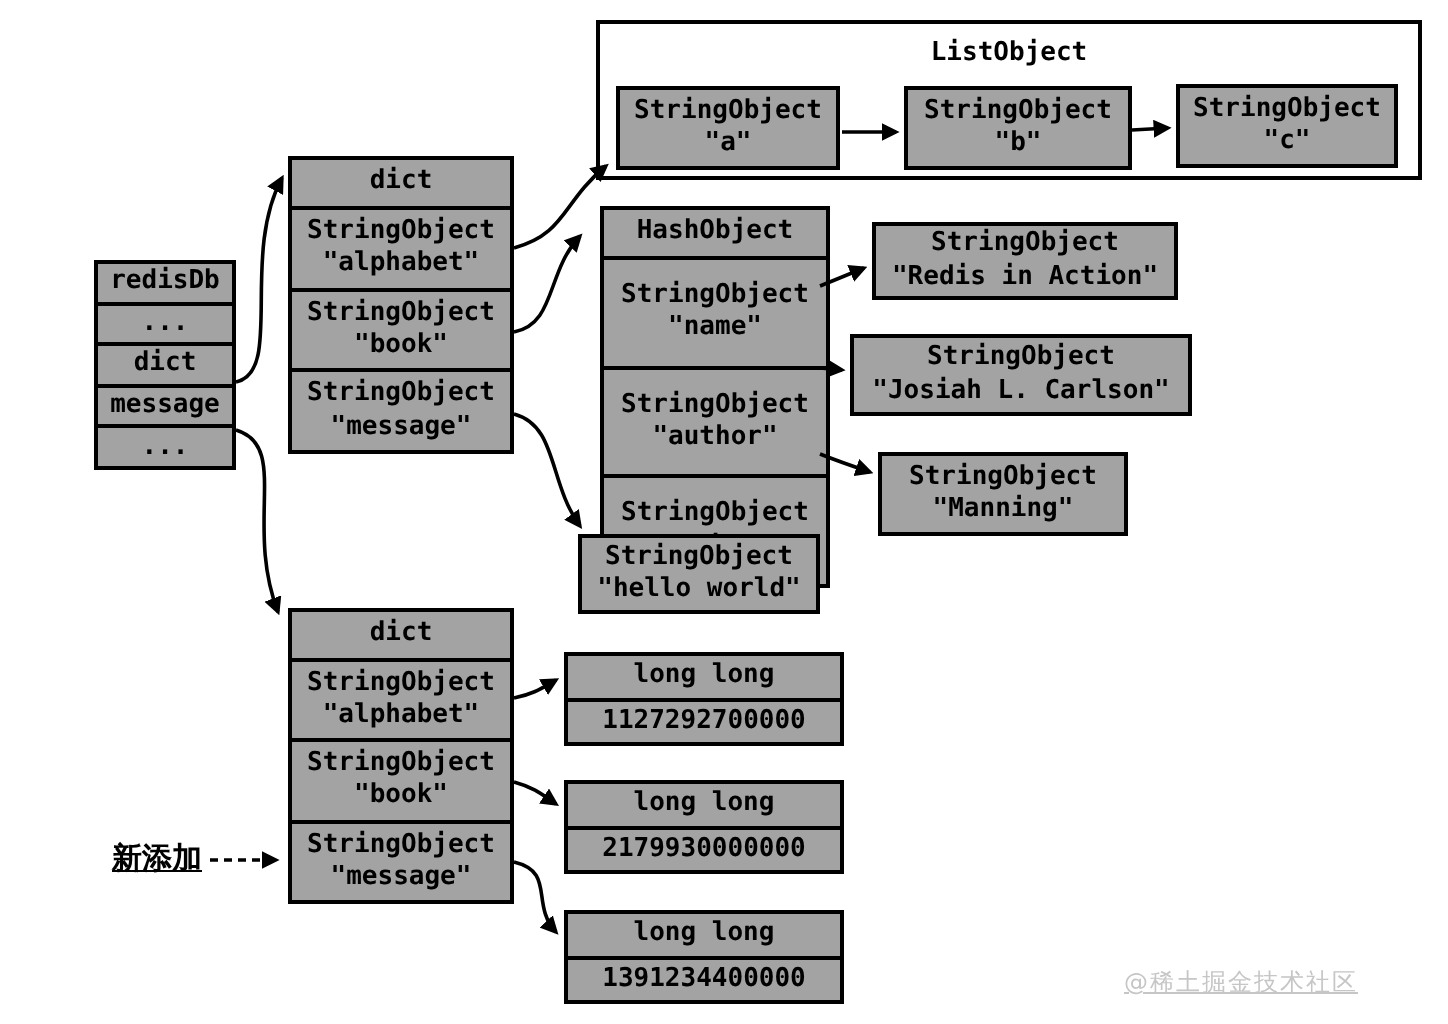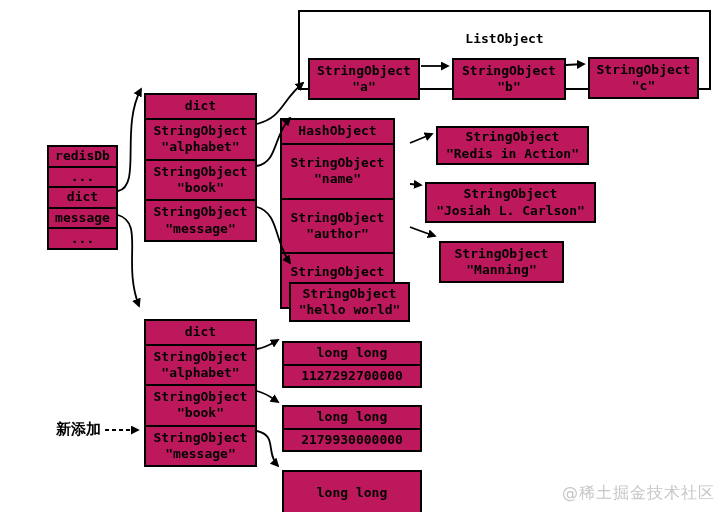--- a/index.html
+++ b/index.html
@@ -2,41 +2,41 @@
 <html><head>
 <meta charset="utf-8">
 <style>
   html,body{margin:0;padding:0;background:#ffffff;}
   .canvas{
     position:relative;width:724px;height:512px;background:#ffffff;overflow:hidden;
     font-family:"DejaVu Sans Mono","Liberation Mono",monospace;
     font-weight:bold;font-size:13px;color:#000;
   }
   .box{
-    position:absolute;border:2px solid #000;background:#be185d;
-    box-sizing:border-box;display:flex;flex-direction:column;margin-top:15px;
+    position:absolute;border:2px solid #000;background:#a3a3a3;
+    box-sizing:border-box;display:flex;flex-direction:column;
   }
   .cell{
     flex:1 1 auto;display:flex;flex-direction:column;justify-content:center;
     align-items:center;text-align:center;line-height:1.25;border-top:2px solid #000;
     overflow:hidden;white-space:nowrap;
   }
   .cell:first-child{border-top:none;}
   .hdr{flex:0 0 23px;}
   .group{position:absolute;border:2px solid #000;background:#fff;box-sizing:border-box;}
-  .group-title{text-align:center;padding-top:19px;}
+  .group-title{text-align:center;padding-top:7px;}
   .arrows{position:absolute;left:0;top:0;width:724px;height:512px;pointer-events:none;z-index:5;}
-  .plain{position:absolute;white-space:nowrap;}
+  .plain{position:absolute;white-space:nowrap;text-decoration:underline;}
   .annot{
     font-family:"DejaVu Serif","Liberation Serif",serif;font-weight:bold;
     font-size:15px;color:#000;
   }
   .watermark{
     font-family:"DejaVu Sans","Liberation Sans",sans-serif;font-weight:normal;
-    font-size:16px;letter-spacing:1px;
+    font-size:12px;letter-spacing:1px;
   }
 </style>
 </head>
 <body>
 
 <div class="canvas">
 
   <div class="group" style="left:298px;top:10px;width:413px;height:80px">
     <div class="group-title">ListObject</div>
   </div>
@@ -76,21 +76,21 @@
     <div class="cell">
       <div>StringObject</div>
       <div>"book"</div>
     </div>
     <div class="cell">
       <div>StringObject</div>
       <div>"message"</div>
     </div>
   </div>
 
-  <div class="box" style="left:280px;top:103px;width:115px;height:191px">
+  <div class="box" style="left:300px;top:103px;width:115px;height:191px">
     <div class="cell hdr">HashObject</div>
     <div class="cell">
       <div>StringObject</div>
       <div>"name"</div>
     </div>
     <div class="cell">
       <div>StringObject</div>
       <div>"author"</div>
     </div>
     <div class="cell">
@@ -144,20 +144,21 @@
   <div class="box" style="left:282px;top:326px;width:140px;height:47px">
     <div class="cell">long long</div>
     <div class="cell">1127292700000</div>
   </div>
   <div class="box" style="left:282px;top:390px;width:140px;height:47px">
     <div class="cell">long long</div>
     <div class="cell">2179930000000</div>
   </div>
   <div class="box" style="left:282px;top:455px;width:140px;height:47px">
     <div class="cell">long long</div>
+    <div class="cell">1391234400000</div>
   </div>
 
   <div class="plain annot" style="left:56px;top:420px">新添加</div>
 
   <div class="plain watermark" style="left:562px;top:483px;color:#c6c6c6">@稀土掘金技术社区</div>
 
   <svg class="arrows" viewBox="0 0 724 512">
     <defs>
       <marker id="ah" viewBox="0 0 10 10" refX="8" refY="5" markerWidth="9" markerHeight="9" orient="auto" markerUnits="userSpaceOnUse">
         <path d="M0,0 L10,5 L0,10 z" fill="#000"></path>

